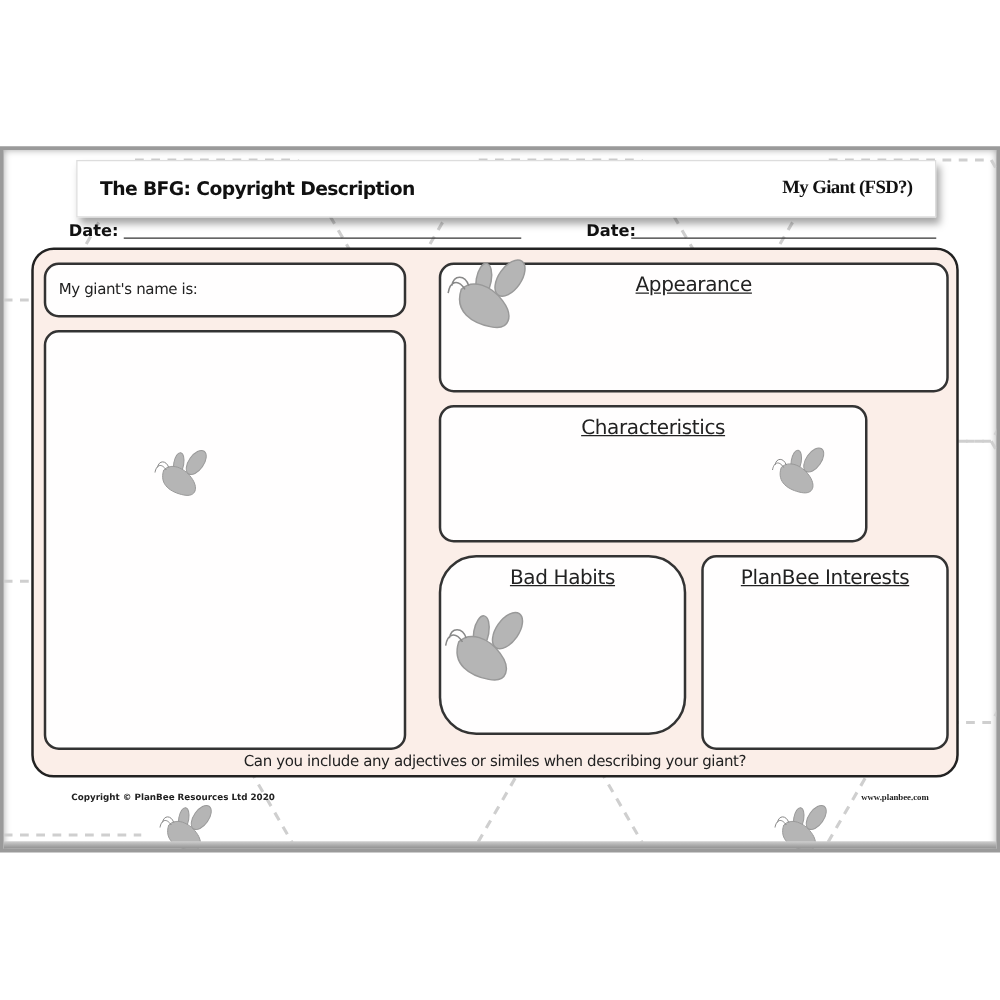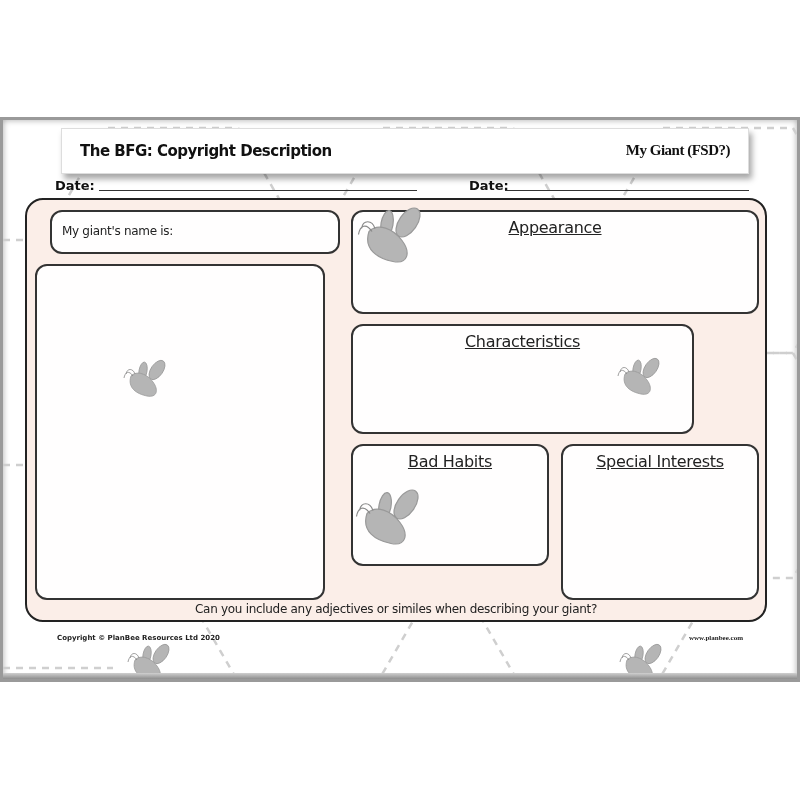--- a/index.html
+++ b/index.html
@@ -50,21 +50,21 @@
     <span class="title-left">The BFG: Copyright Description</span>
     <span class="title-right">My Giant (FSD?)</span>
   </div>
 
   <span class="namerow" style="left:52px;">Date:</span>
   <div class="line" style="left:96px; top:70px; width:318px;"></div>
   <span class="namerow" style="left:466px;">Date:</span>
   <div class="line" style="left:502px; top:70px; width:244px;"></div>
 
   <div class="panel">
-    <div class="box" style="left:23px; top:10px; width:290px; height:44px;padding-left:40px;">
+    <div class="box" style="left:8px; top:10px; width:290px; height:44px;padding-left:40px;">
       <span class="name-label">My giant's name is:</span>
     </div>
     <div class="box" style="left:8px; top:64px; width:290px; height:336px;">
       <svg class="bee" style="left:86px; top:92px;" width="56" height="42" viewBox="0 0 56 42">
         <g fill="#b5b5b5" stroke="#999" stroke-width="0.8">
           <ellipse cx="20" cy="13" rx="4" ry="9" transform="rotate(10 20 13)"></ellipse>
           <ellipse cx="34" cy="12" rx="6" ry="11" transform="rotate(35 34 12)"></ellipse>
           <path d="M8 18 C14 12,24 16,30 24 C36 32,34 40,24 38 C14 36,4 30,8 18 Z"></path>
         </g>
         <path d="M10 18 C6 12,2 14,1 20 M12 16 C10 10,4 10,3 16" stroke="#888" fill="none" stroke-width="0.8"></path>
@@ -85,33 +85,33 @@
       <span class="box-label">Characteristics</span>
       <svg class="bee" style="left:264px; top:30px;" width="56" height="42" viewBox="0 0 56 42">
         <g fill="#b5b5b5" stroke="#999" stroke-width="0.8">
           <ellipse cx="20" cy="13" rx="4" ry="9" transform="rotate(10 20 13)"></ellipse>
           <ellipse cx="34" cy="12" rx="6" ry="11" transform="rotate(35 34 12)"></ellipse>
           <path d="M8 18 C14 12,24 16,30 24 C36 32,34 40,24 38 C14 36,4 30,8 18 Z"></path>
         </g>
         <path d="M10 18 C6 12,2 14,1 20 M12 16 C10 10,4 10,3 16" stroke="#888" fill="none" stroke-width="0.8"></path>
       </svg>
     </div>
-    <div class="box" style="left:324px; top:244px; width:198px; height:122px;">
+    <div class="box" style="left:324px; top:244px; width:198px; height:144px;border-radius:30px;">
       <span class="box-label">Bad Habits</span>
       <svg class="bee" style="left:2px; top:40px;" width="84" height="64" viewBox="0 0 56 42">
         <g fill="#b5b5b5" stroke="#999" stroke-width="0.8">
           <ellipse cx="20" cy="13" rx="4" ry="9" transform="rotate(10 20 13)"></ellipse>
           <ellipse cx="34" cy="12" rx="6" ry="11" transform="rotate(35 34 12)"></ellipse>
           <path d="M8 18 C14 12,24 16,30 24 C36 32,34 40,24 38 C14 36,4 30,8 18 Z"></path>
         </g>
         <path d="M10 18 C6 12,2 14,1 20 M12 16 C10 10,4 10,3 16" stroke="#888" fill="none" stroke-width="0.8"></path>
       </svg>
     </div>
     <div class="box" style="left:534px; top:244px; width:198px; height:156px;">
-      <span class="box-label">Special Interests</span>
+      <span class="box-label">PlanBee Interests</span>
     </div>
     <span class="prompt" style="top:402px;">Can you include any adjectives or similes when describing your giant?</span>
   </div>
 
   <span class="footer-left">Copyright © PlanBee Resources Ltd 2020</span>
   <span class="footer-right">www.planbee.com</span>
 
   <svg class="bee" style="left:124px; top:522px;" width="56" height="42" viewBox="0 0 56 42">
     <g fill="#b5b5b5" stroke="#999" stroke-width="0.8">
       <ellipse cx="20" cy="13" rx="4" ry="9" transform="rotate(10 20 13)"></ellipse>

